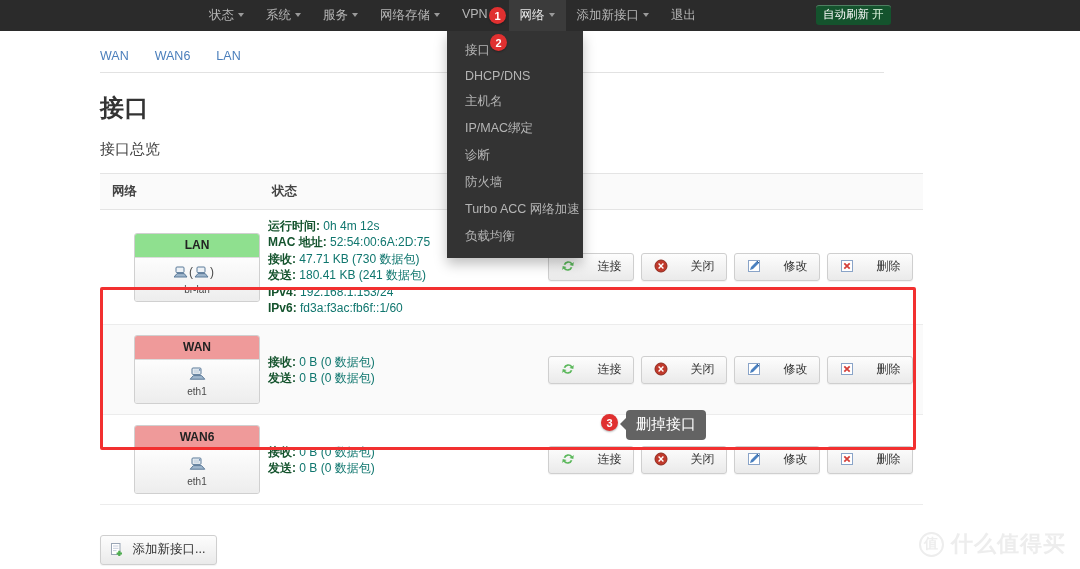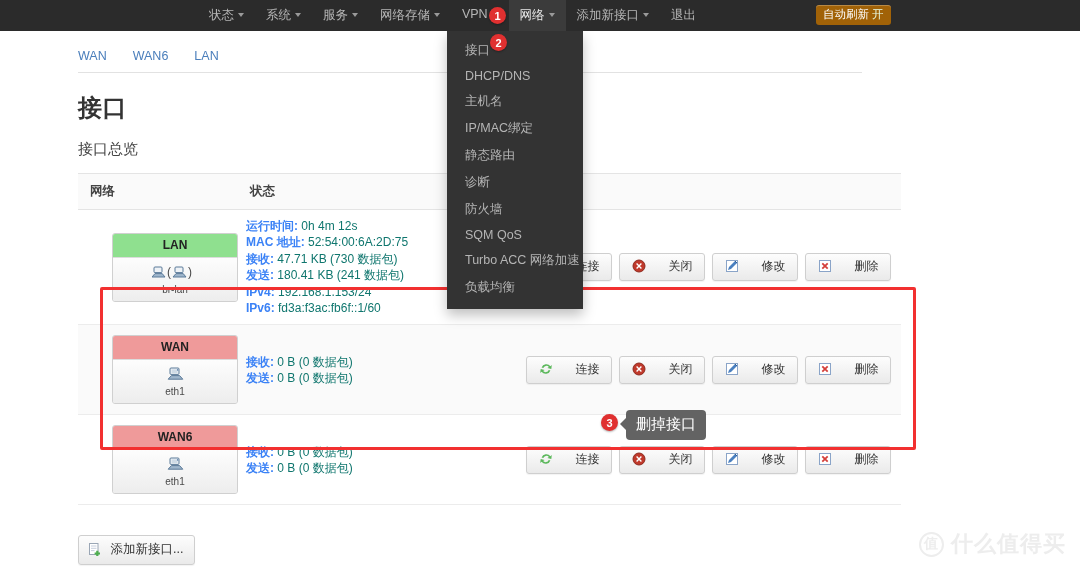--- a/index.html
+++ b/index.html
@@ -28,21 +28,21 @@
     position:relative; cursor:pointer;
   }
   .navitem .caret {
     display:inline-block; margin-left:4px;
     border-left:3.5px solid transparent; border-right:3.5px solid transparent;
     border-top:4px solid #9a9a9a; vertical-align:2px;
   }
   .navitem.active { background:#3b3b3b; color:#e8e8e8; }
   #autorefresh {
     position:absolute; left:816px; top:5px;
-    background:#a16207; color:#fff;
+    background:#14532d; color:#fff;
     font-size:11.5px; padding:2px 7px 3px;
     border-radius:3px; white-space:nowrap;
     box-shadow:inset 0 1px 0 rgba(255,255,255,.25);
     cursor:pointer;
   }
   #autorefresh .state { color:#eaffea; margin-left:3px; }
 
   
   #dropdown {
     position:absolute; left:447px; top:31px;
@@ -61,21 +61,21 @@
     background:#e03030; color:#fff;
     font-size:11px; font-weight:bold;
     display:flex; align-items:center; justify-content:center;
     z-index:60; box-shadow:0 1px 2px rgba(0,0,0,.3);
   }
   #badge1 { left:489px; top:7px; }
   #badge2 { left:490px; top:34px; }
   #badge3 { left:601px; top:414px; }
 
   
-  #content { position:relative; padding-left:78px; }
+  #content { position:relative; padding-left:100px; }
 
   #tabs {
     padding-top:17px; padding-bottom:9px;
     border-bottom:1px solid #e2e2e2;
     width:784px;
   }
   #tabs .tab {
     display:inline-block; color:#4a7ebb;
     font-size:12.5px; margin-right:26px; cursor:pointer;
   }
@@ -115,21 +115,21 @@
   .ifbox.up .ifname   { background:#8fe08f; }
   .ifbox.down .ifname { background:#ef9a9a; }
   .ifbox .ifbody {
     background:linear-gradient(#fdfdfd,#ededed);
     text-align:center; padding:6px 0 6px;
     border-top:1px solid #dcdcdc;
   }
   .ifbody .devname { font-size:10px; color:#4a4a4a; margin-top:1px; }
 
   .statline { line-height:16.4px; white-space:nowrap; }
-  .statline .k { font-weight:bold; color:#3b82f6; }
+  .statline .k { font-weight:bold; color:#14532d; }
   .statline .v { color:#0f766e; }
 
   
   .btn {
     display:inline-block; min-width:86px;
     border:1px solid #cfcfcf; border-radius:3px;
     background:linear-gradient(#fdfdfd,#eaeaea);
     padding:4px 9px 5px; margin-left:7px;
     font-size:12px; color:#333; cursor:pointer;
     box-shadow:0 1px 1px rgba(0,0,0,.05);
@@ -200,24 +200,22 @@
   <div id="autorefresh">
     <span>自动刷新</span><span class="state">开</span>
   </div>
 </div>
 
 <div id="dropdown">
     <div class="ditem">接口</div>
     <div class="ditem">DHCP/DNS</div>
     <div class="ditem">主机名</div>
     <div class="ditem">IP/MAC绑定</div>
-    <div class="ditem">静态路由</div>
     <div class="ditem">诊断</div>
     <div class="ditem">防火墙</div>
-    <div class="ditem">SQM QoS</div>
     <div class="ditem">Turbo ACC 网络加速</div>
     <div class="ditem">负载均衡</div>
   </div>
 
 <div class="badge" id="badge1">1</div>
 <div class="badge" id="badge2">2</div>
 <div class="badge" id="badge3">3</div>
 
 <div id="content">
 

